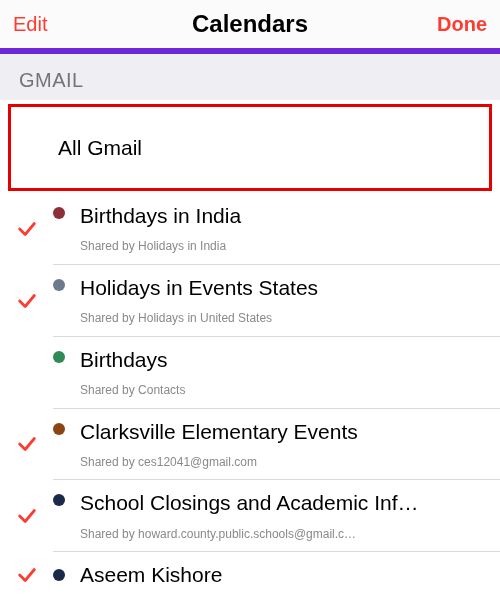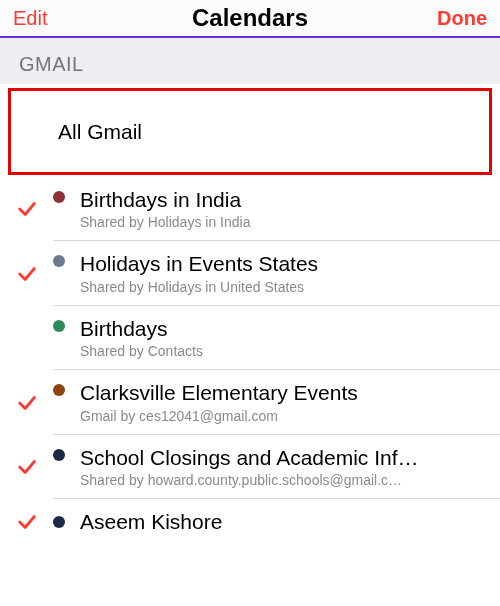--- a/index.html
+++ b/index.html
@@ -10,26 +10,26 @@
       -webkit-font-smoothing: antialiased;
     }
     body {
       width: 500px;
       height: 606px;
       background: #fff;
       position: relative;
       overflow: hidden;
     }
     .navbar {
-      height: 38px;
+      height: 54px;
       display: flex;
       align-items: center;
       justify-content: space-between;
       padding: 0 13px;
-      border-bottom: 2px solid #6d28d9;
+      border-bottom: 6px solid #6d28d9;
       background: #fbfbfc;
       position: relative;
     }
     .nav-btn {
       color: #ff3b30;
       font-size: 20px;
       background: none;
       border: none;
       cursor: pointer;
     }
@@ -117,24 +117,24 @@
     }
     .row .title {
       font-size: 21px;
       color: #000;
       line-height: 1.25;
       white-space: nowrap;
       overflow: hidden;
       text-overflow: ellipsis;
     }
     .row .subtitle {
-      font-size: 14px;
+      font-size: 12px;
       color: #8a8a8e;
       line-height: 1.3;
-      margin-top: 0;
+      margin-top: 10px;
       white-space: nowrap;
       overflow: hidden;
       text-overflow: ellipsis;
     }
     .checkmark.hidden svg {
       visibility: hidden;
     }
   </style>
 </head>
 <body>
@@ -193,21 +193,21 @@
   </div>
     <div class="row">
     <span class="checkmark">
       <svg viewBox="0 0 24 24" fill="none" stroke="#ff3b30" stroke-width="3" stroke-linecap="round" stroke-linejoin="round">
         <polyline points="4,12 10,18 20,6"></polyline>
       </svg>
     </span>
     <span class="dot" style="background: rgb(139, 69, 19);"></span>
     <span class="text">
       <div class="title">Clarksville Elementary Events</div>
-      <div class="subtitle">Gmail by ces12041@gmail.com</div>
+      <div class="subtitle">Shared by ces12041@gmail.com</div>
     </span>
     <div class="divider"></div>
   </div>
     <div class="row">
     <span class="checkmark">
       <svg viewBox="0 0 24 24" fill="none" stroke="#ff3b30" stroke-width="3" stroke-linecap="round" stroke-linejoin="round">
         <polyline points="4,12 10,18 20,6"></polyline>
       </svg>
     </span>
     <span class="dot" style="background: rgb(28, 42, 74);"></span>

